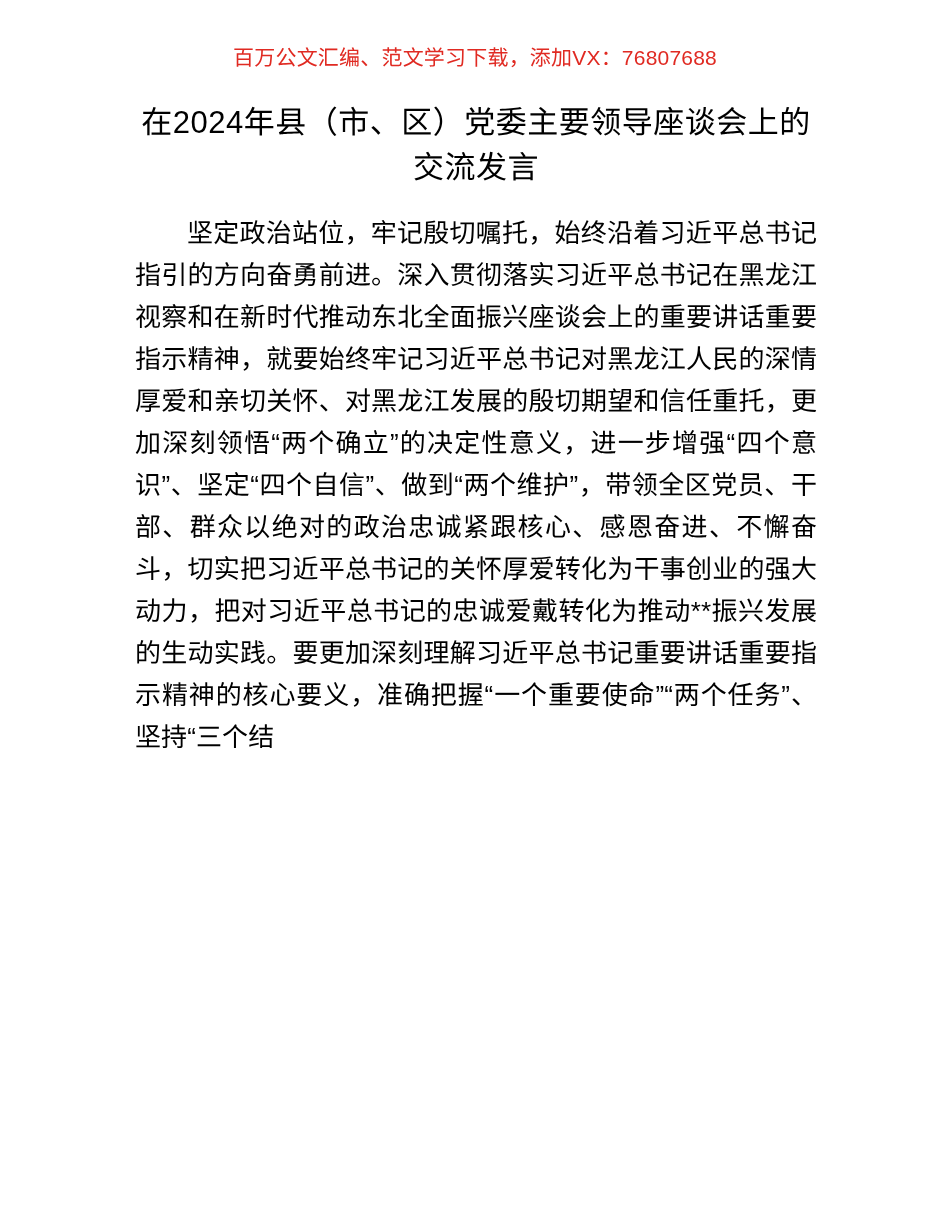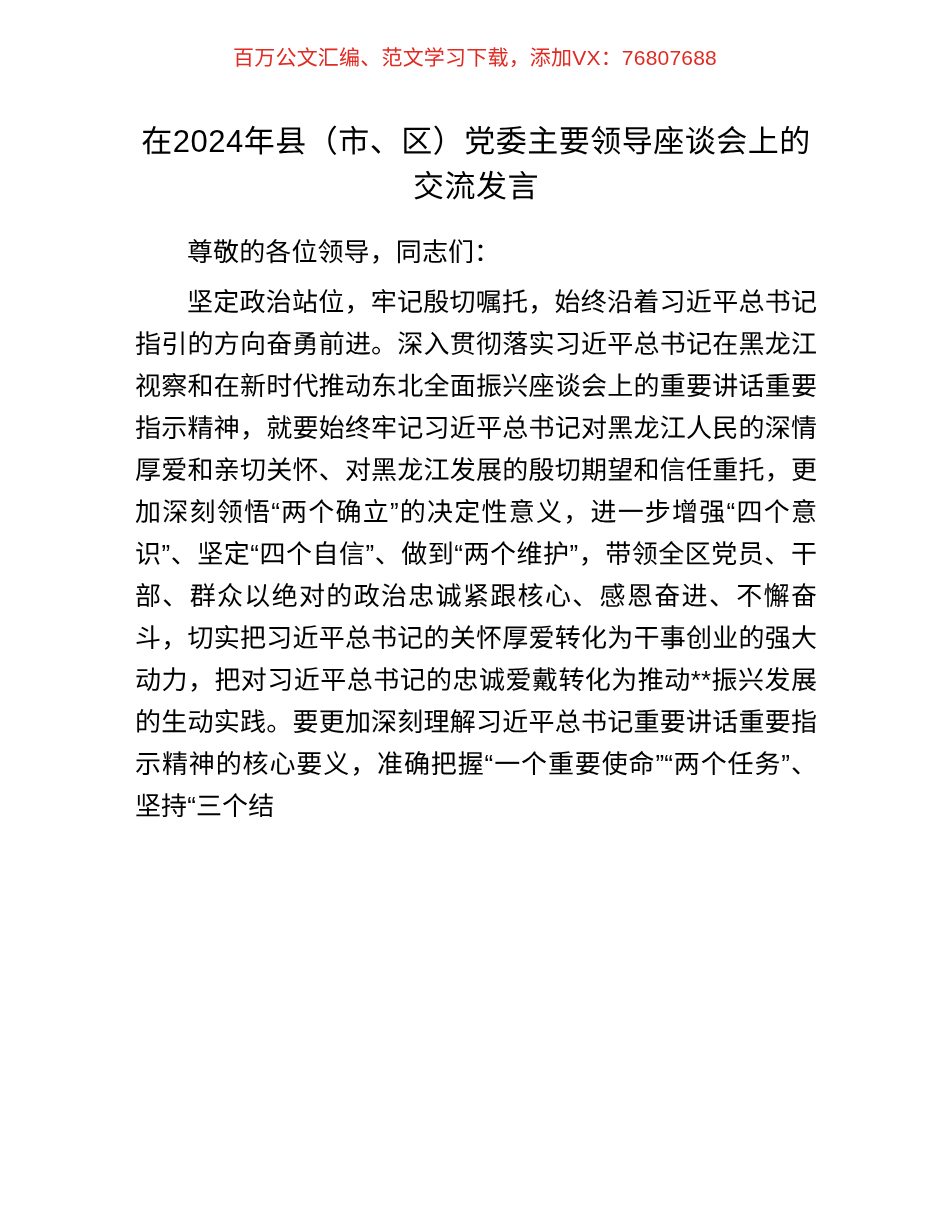--- a/index.html
+++ b/index.html
@@ -36,21 +36,21 @@
     line-height: 28px;
     letter-spacing: 0.2px;
     color: #e02a22;
     font-weight: 400;
     white-space: nowrap;
   }
 
   
   .doc-body {
     position: absolute;
-    top: 119px;
+    top: 100px;
     left: 135px;
     width: 682px;
   }
 
   .doc-title {
     font-size: 31px;
     line-height: 45px;
     font-weight: 400;
     text-align: center;
     margin: 0 0 22px 0;
@@ -87,19 +87,18 @@
 <body>
 
 <div class="page">
 
   <div class="promo-header">百万公文汇编、范文学习下载，添加VX：76807688</div>
 
   <div class="doc-body">
 
     <h1 class="doc-title">在2024年县（市、区）党委主要领导座谈会上的交流发言</h1>
 
-    <p class="salutation">尊敬的各位领导，同志们：</p>
 
 
     <p class="body-para">坚定政治站位，牢记殷切嘱托，始终沿着习近平总书记指引的方向奋勇前进。深入贯彻落实习近平总书记在黑龙江视察和在新时代推动东北全面振兴座谈会上的重要讲话重要指示精神，就要始终牢记习近平总书记对黑龙江人民的深情厚爱和亲切关怀、对黑龙江发展的殷切期望和信任重托，更加深刻领悟“两个确立”的决定性意义，进一步增强“四个意识”、坚定“四个自信”、做到“两个维护”，带领全区党员、干部、群众以绝对的政治忠诚紧跟核心、感恩奋进、不懈奋斗，切实把习近平总书记的关怀厚爱转化为干事创业的强大动力，把对习近平总书记的忠诚爱戴转化为推动**振兴发展的生动实践。要更加深刻理解习近平总书记重要讲话重要指示精神的核心要义，准确把握“一个重要使命”“两个任务”、坚持“三个结</p>
 
   </div>
 </div>
 
 </body></html>

